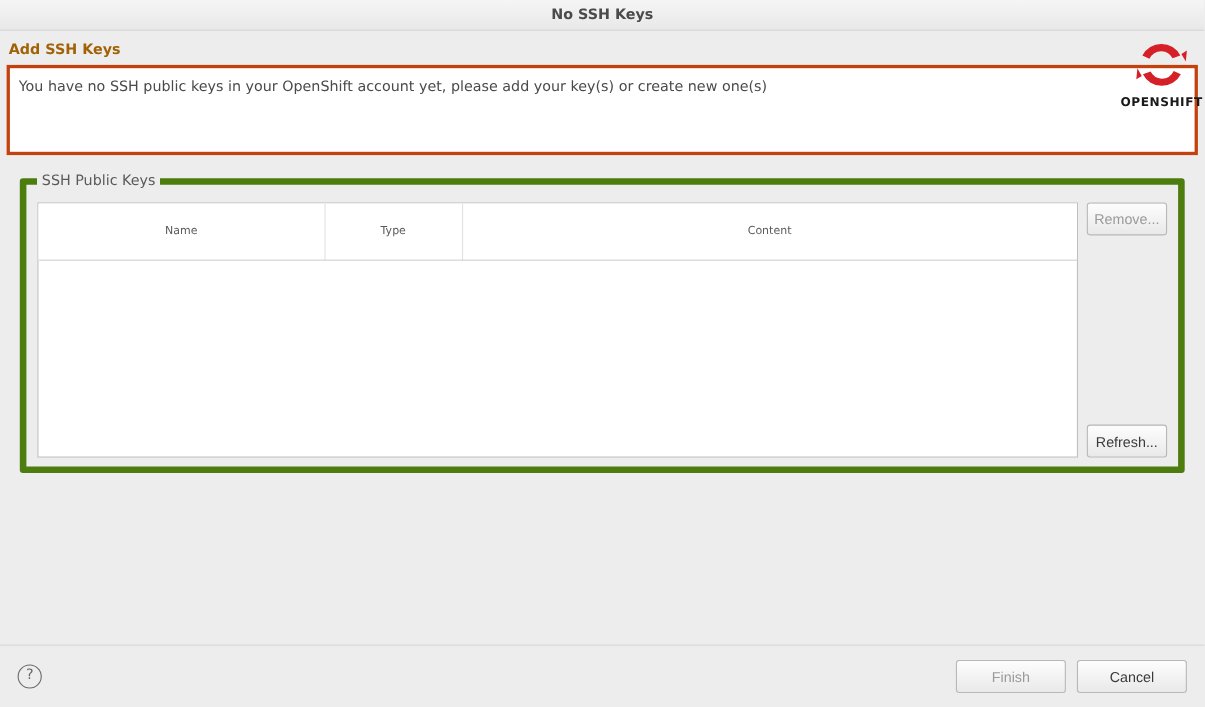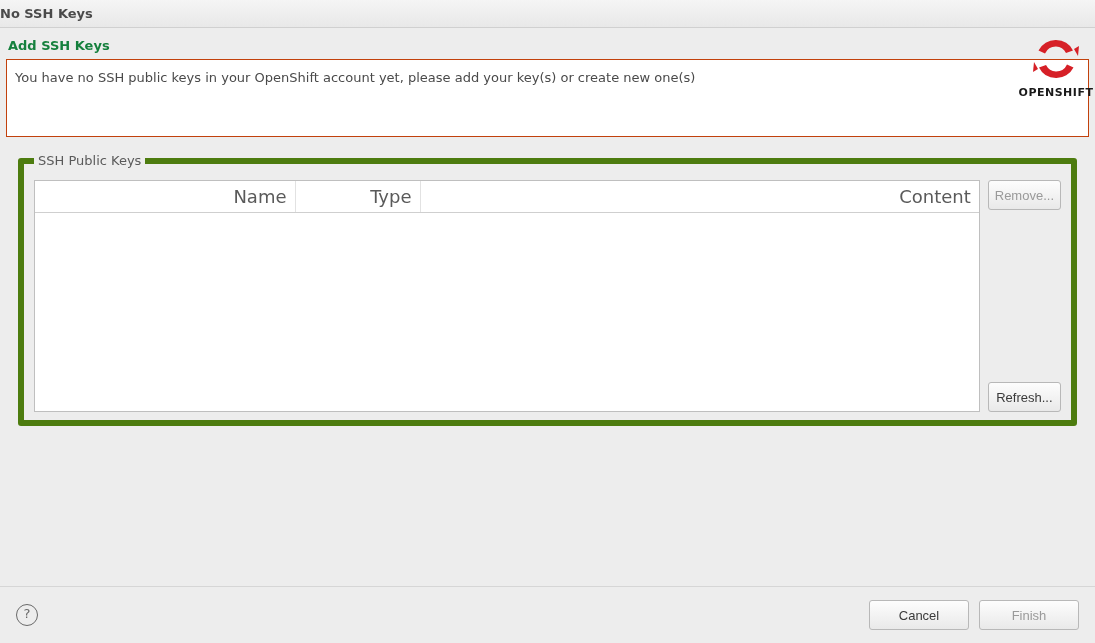--- a/index.html
+++ b/index.html
@@ -11,40 +11,40 @@
     font-size: 13px;
     color: #2e2e2e;
     background: #ededed;
     overflow: hidden;
   }
 
   
   .titlebar {
     height: 27px;
     line-height: 27px;
-    text-align: left;
+    text-align: center;
     background: linear-gradient(#f5f5f5, #e8e8e8);
     border-bottom: 1px solid #d0d0d0;
     font-weight: bold;
     color: #4a4a4a;
   }
 
   
   .header-area {
     position: relative;
     background: #ededed;
     padding: 8px 6px 0 6px;
   }
   .header-title {
     font-weight: bold;
     margin: 2px 0 6px 2px;
-    color: #15803d;
+    color: #a16207;
   }
   .header-desc {
-    border: 1px solid #c2410c;
+    border: 3px solid #c2410c;
     background: #ffffff;
     padding: 10px 8px 42px 8px;
     color: #4a4a4a;
     min-height: 24px;
   }
   .openshift-logo {
     position: absolute;
     right: 0;
     top: 6px;
     text-align: center;
@@ -85,28 +85,28 @@
     display: flex;
     flex-direction: column;
     height: 230px;
   }
   table.keys {
     width: 100%;
     border-collapse: collapse;
     table-layout: fixed;
   }
   table.keys th {
-    text-align: right;
+    text-align: center;
     font-weight: normal;
     color: #5a5a5a;
-    padding: 5px 8px;
+    padding: 20px 8px;
     background: #ffffff;
     border-bottom: 1px solid #cfcfcf;
     border-right: 1px solid #e2e2e2;
-    font-size: 18px;
+    font-size: 10px;
   }
   table.keys th:last-child { border-right: none; }
   .col-name   { width: 260px; }
   .col-type   { width: 125px; }
   .col-content{ }
 
   .side-buttons {
     width: 108px;
     margin-left: 8px;
     display: flex;
@@ -226,15 +226,15 @@
       </div>
     </div>
   </fieldset>
 
 
 </div>
 
 <div class="footer">
   <div class="help-icon">?</div>
   <div class="grow"></div>
+  <button class="std disabled">Finish</button>
   <button class="std">Cancel</button>
-  <button class="std disabled">Finish</button>
 </div>
 
 </body></html>

